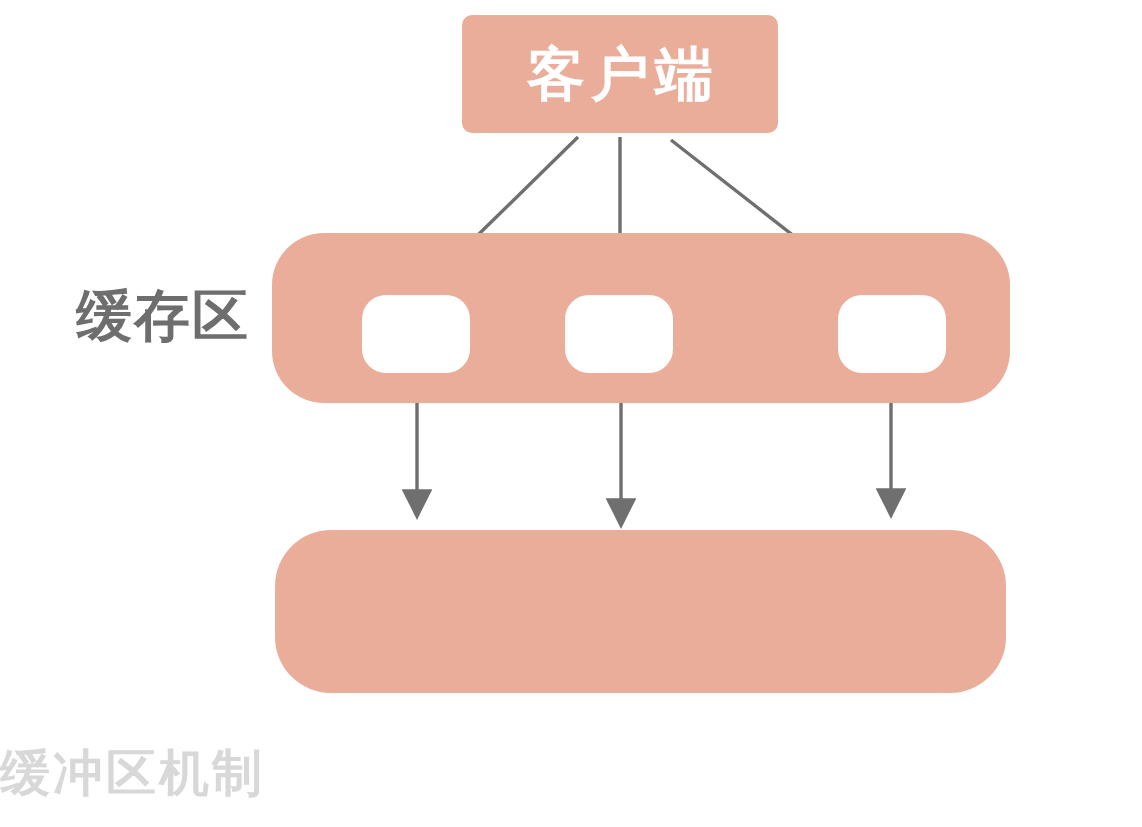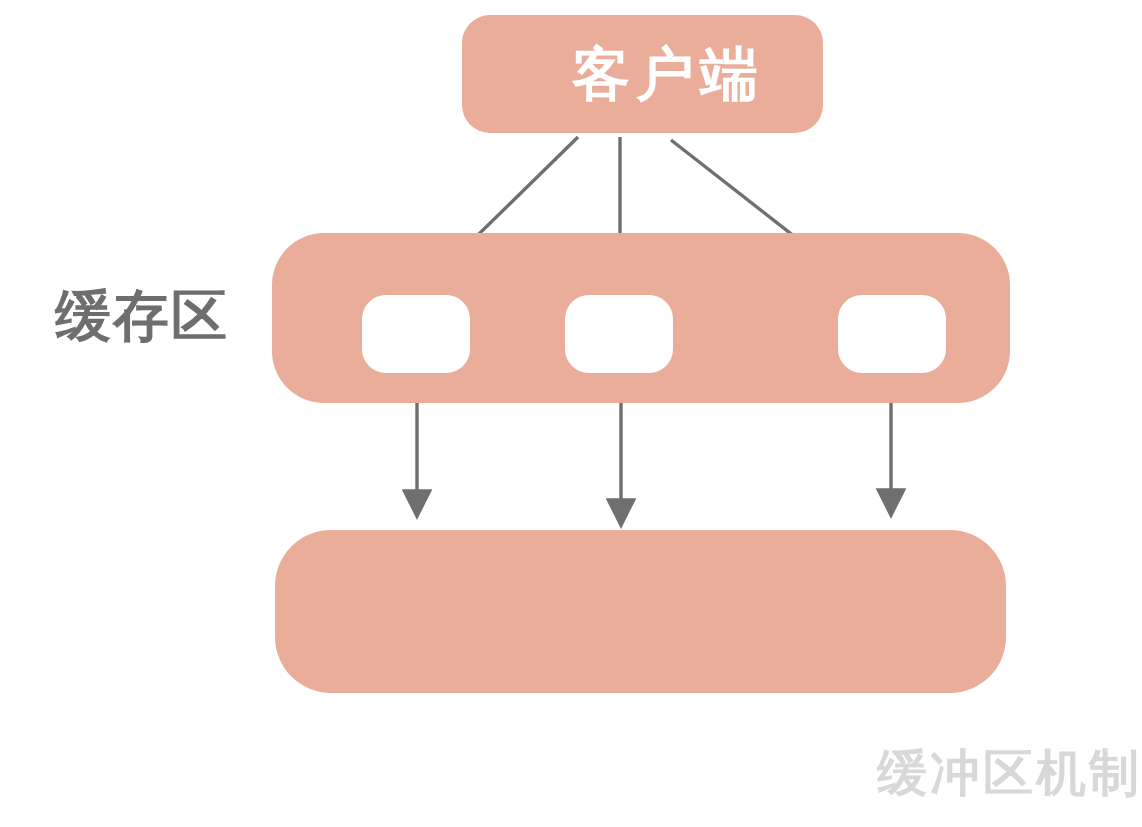--- a/index.html
+++ b/index.html
@@ -25,25 +25,24 @@
   }
   .node {
     position: absolute;
     background: var(--node-fill, #EAAD9A);
   }
   .client {
     left: 462px;
     top: 15px;
     width: 316px;
     height: 118px;
-    border-radius: 28px;
+    border-radius: 10px;
     display: flex;
     align-items: center;
     justify-content: center;
-    padding-left: 45px;
   }
   .client-text {
     color: var(--client-text, #ffffff);
     font-size: 58px;
     font-weight: bold;
     letter-spacing: 6px;
     text-indent: 6px;
     line-height: 1;
   }
   .buffer {
@@ -70,39 +69,40 @@
     width: 731px;
     height: 163px;
     border-radius: 56px;
   }
   .side-label {
     position: absolute;
     color: var(--label-text, #6E6E6E);
     font-weight: bold;
     line-height: 1;
     white-space: nowrap;
+    margin-left: 21px;
   }
   .buffer-side-label {
     left: 55px;
     top: 288px;
     font-size: 56px;
     letter-spacing: 2px;
   }
   .disk-side-label {
     left: 80px;
     top: 600px;
     font-size: 56px;
     letter-spacing: 2px;
   }
   .caption {
     position: absolute;
     left: 0;
     top: 748px;
     width: 1142px;
-    text-align: right;
+    text-align: left;
     color: var(--caption-text, #D8D8D8);
     font-size: 50px;
     font-weight: bold;
     letter-spacing: 3px;
     line-height: 1;
   }
 </style>
 </head>
 <body>
 

